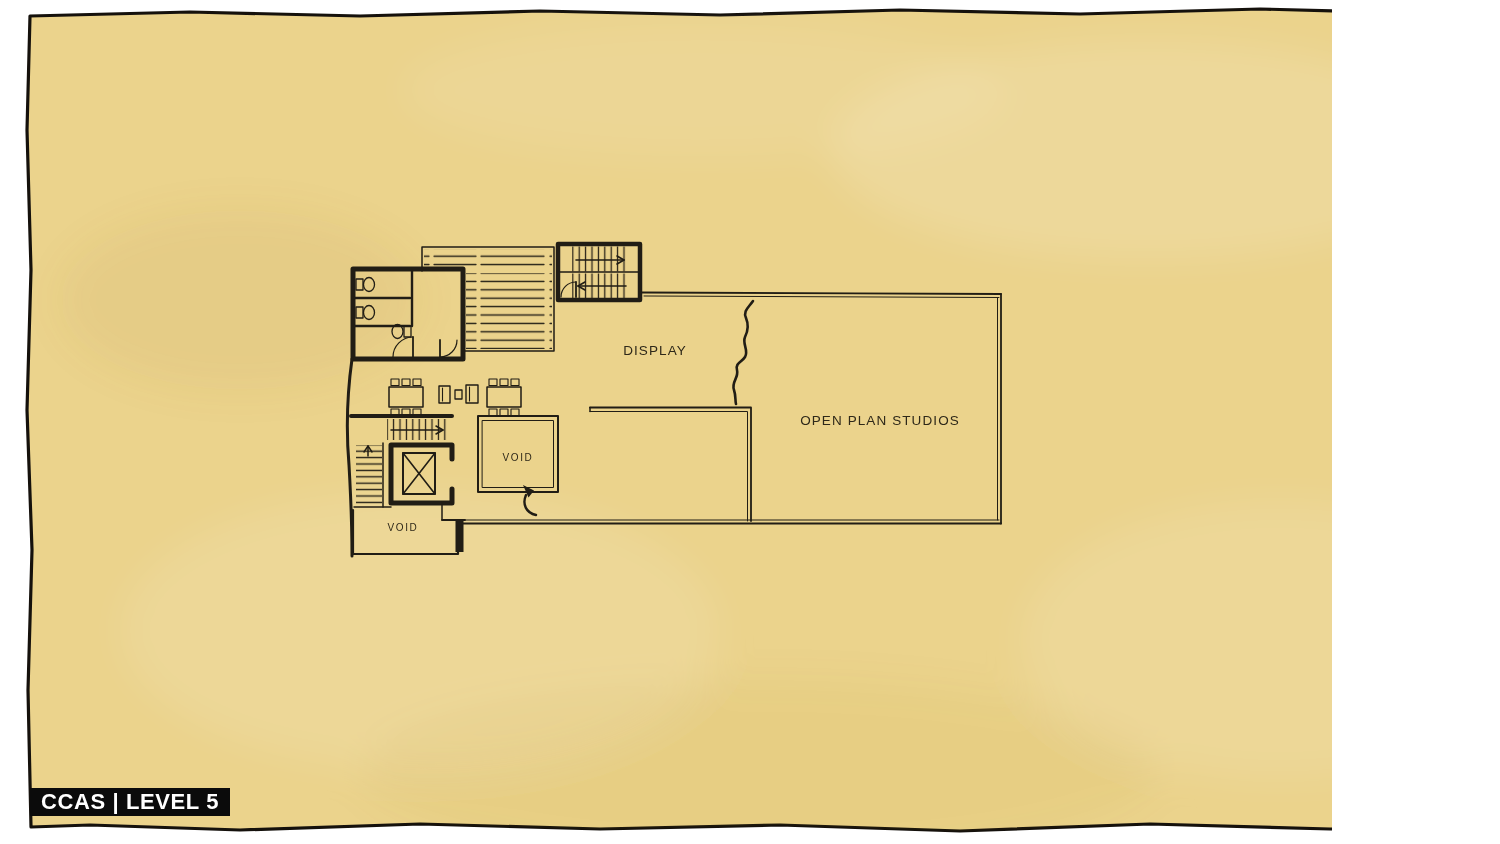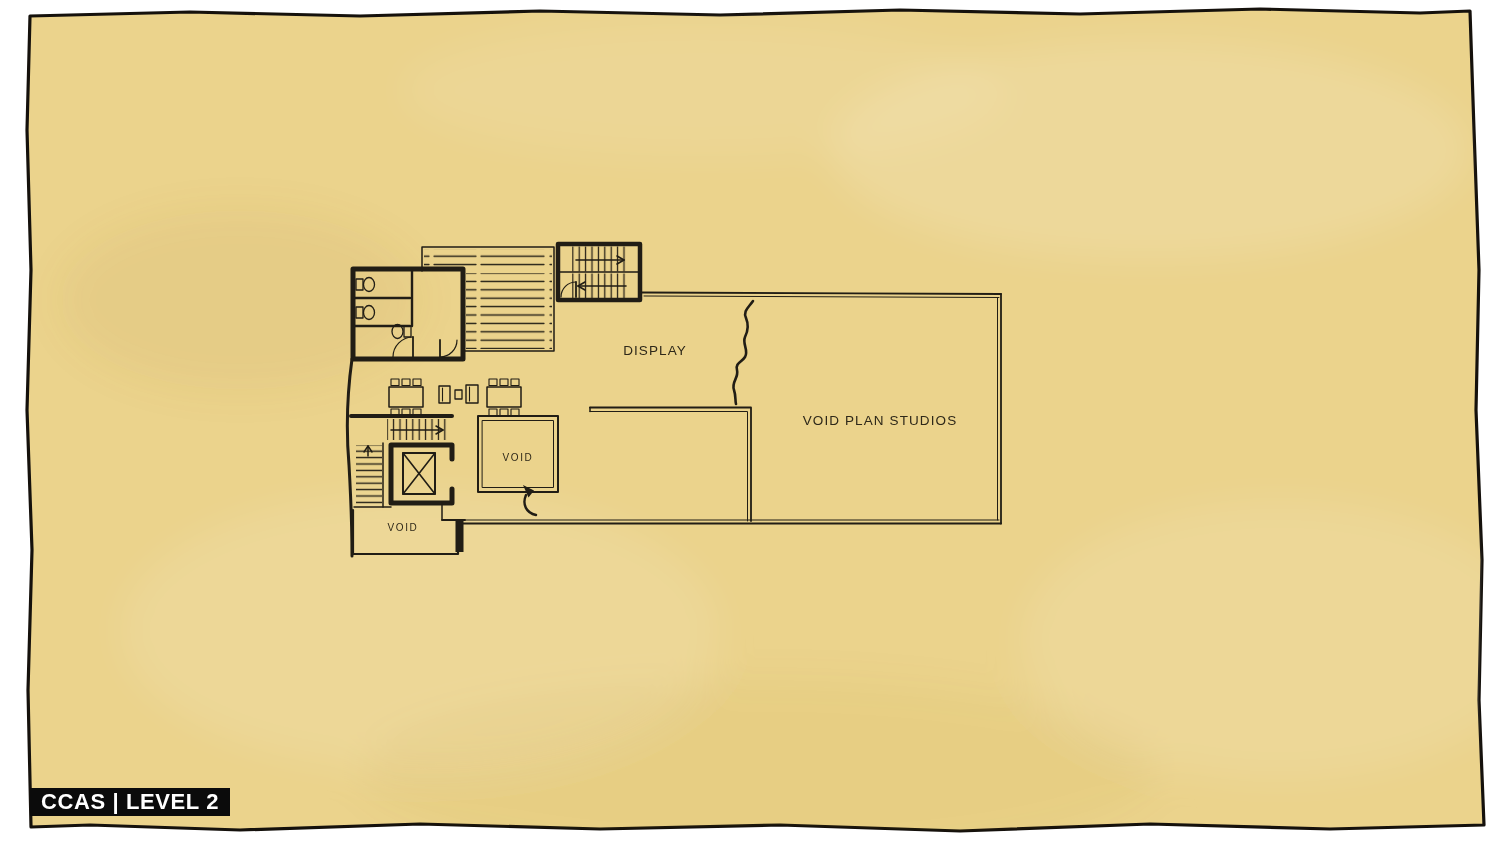--- a/index.html
+++ b/index.html
@@ -1,20 +1,20 @@
 <!DOCTYPE html>
 <html style="--page-bg: #ffffff; --paper: #ebd38c; --ink: #211d15; --border-ink: #15110c; --label-text: #2e2819; --badge-bg: #0b0b0b; --badge-text: #ffffff;"><head>
 <meta charset="utf-8">
 <style>
   :root{
     --page-bg:#ffffff; --paper:#ebd38c; --ink:#211d15; --border-ink:#15110c;
     --label-text:#2e2819; --badge-bg:#0b0b0b; --badge-text:#ffffff;
   }
   html,body{margin:0;padding:0;background:var(--page-bg);}
-  #stage{position:relative;width:1500px;height:844px;background:var(--page-bg);
+  #stage{position:relative;width:1332px;height:844px;background:var(--page-bg);
          font-family:"Liberation Sans",sans-serif;overflow:hidden;}
   #stage svg{position:absolute;left:0;top:0;}
   .ink{stroke:var(--ink);fill:none;stroke-linecap:round;stroke-linejoin:round;}
   .ink-fill{fill:var(--ink);stroke:none;}
   .room-label{position:absolute;transform:translate(-50%,-50%);color:var(--label-text);
       white-space:nowrap;font-size:13.5px;letter-spacing:1.1px;font-weight:400;}
   .void-label{font-size:10px;letter-spacing:1.6px;}
   #title-badge{position:absolute;left:30px;top:788px;height:28px;line-height:28px;
       background:var(--badge-bg);color:var(--badge-text);font-weight:700;font-size:22px;
       padding:0 11px;letter-spacing:0.6px;}
@@ -179,19 +179,19 @@
         <rect x="0" y="3" width="11" height="17" stroke-width="1.4"></rect>
         <line x1="3.5" y1="5" x2="3.5" y2="18" stroke-width="1.1"></line>
         <rect x="16" y="7" width="7" height="9" stroke-width="1.3"></rect>
         <rect x="27" y="2" width="12" height="18" stroke-width="1.4"></rect>
         <line x1="30.5" y1="4" x2="30.5" y2="18" stroke-width="1.1"></line>
       </g>
     </g>
   </svg>
 
   <div class="room-label" style="left:655px;top:350px">DISPLAY</div>
-  <div class="room-label" style="left:880px;top:420px">VOID PLAN STUDIOS</div>
+  <div class="room-label" style="left:880px;top:420px">OPEN PLAN STUDIOS</div>
   <div class="room-label void-label" style="left:518px;top:457px">VOID</div>
   <div class="room-label void-label" style="left:403px;top:527px">VOID</div>
 
-  <div id="title-badge">CCAS | LEVEL 2</div>
+  <div id="title-badge">CCAS | LEVEL 5</div>
 
 </div>
 
 </body></html>

